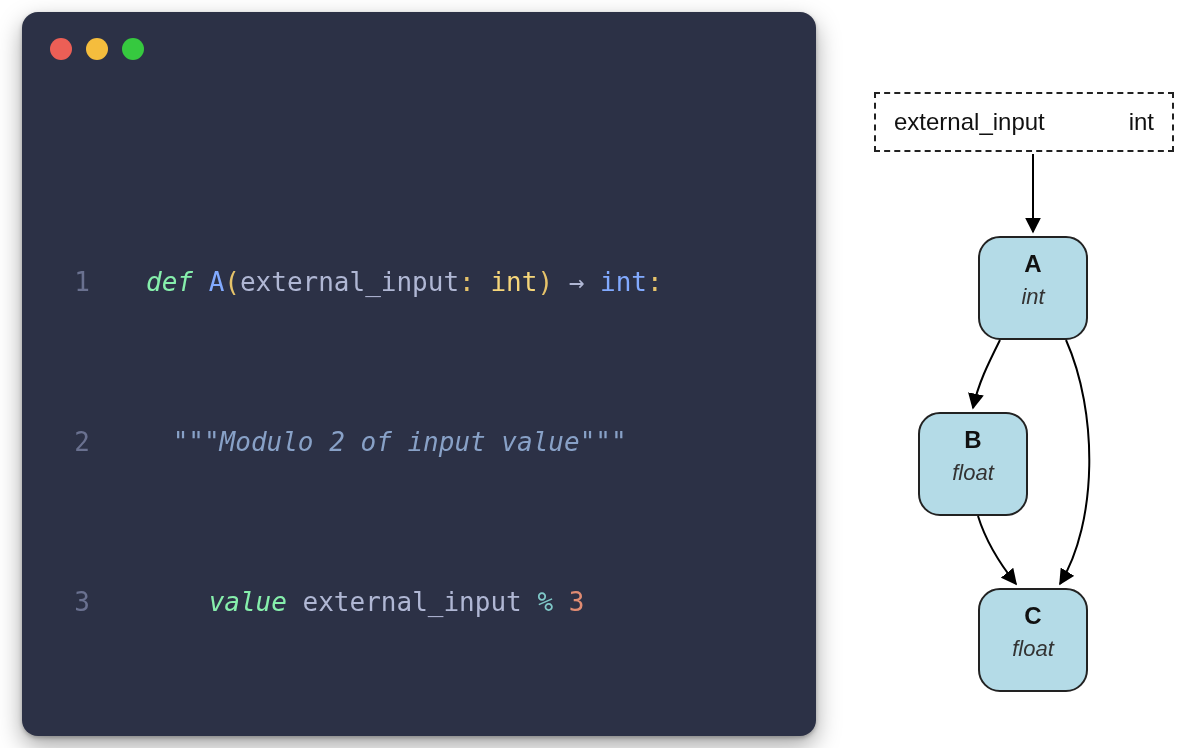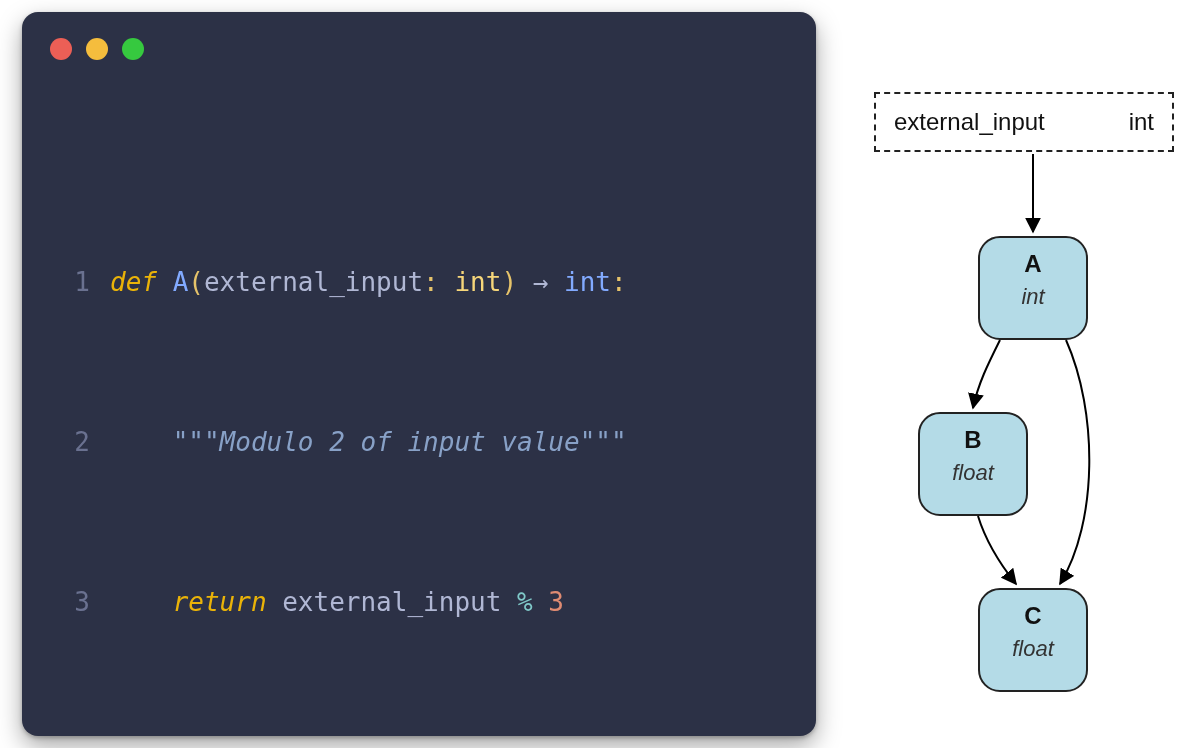--- a/index.html
+++ b/index.html
@@ -65,21 +65,21 @@
     text-align: right;
     color: #6a7190;
     padding-right: 20px;
     user-select: none;
     flex: 0 0 auto;
   }
   .code {
     flex: 1 1 auto;
   }
   
-  .tk-kw   { color: #eab308; font-style: italic; }      
+  .tk-kw   { color: #86efac; font-style: italic; margin-left: 36px; }      
   .tk-fn   { color: #82aaff; }                            
   .tk-pn   { color: #e6c36a; }                            
   .tk-id   { color: #b0b7d4; }                            
   .tk-ty   { color: #f6d67a; }                            
   .tk-rt   { color: #82aaff; }                            
   .tk-ar   { color: #b0b7d4; }                            
   .tk-num  { color: #e08b72; }                            
   .tk-op   { color: #7fc8c8; }                            
   .tk-str  { color: #88a1c7; font-style: italic; }       
 
@@ -163,21 +163,21 @@
         <span class="code"><span class="tk-kw">def</span> <span class="tk-fn">A</span><span class="tk-pn">(</span><span class="tk-id">external_input</span><span class="tk-pn">:</span> <span class="tk-ty">int</span><span class="tk-pn">)</span> <span class="tk-ar">→</span> <span class="tk-rt">int</span><span class="tk-pn">:</span></span>
       </div>
       
       <div class="code-line">
         <span class="gutter">2</span>
         <span class="code">    <span class="tk-str"><span>"""</span><span>Modulo 2 of input value</span><span>"""</span></span></span>
       </div>
       
       <div class="code-line">
         <span class="gutter">3</span>
-        <span class="code">    <span class="tk-kw">return</span> <span class="tk-id">external_input</span> <span class="tk-op">%</span> <span class="tk-num">3</span></span>
+        <span class="code">    <span class="tk-kw">value</span> <span class="tk-id">external_input</span> <span class="tk-op">%</span> <span class="tk-num">3</span></span>
       </div>
       
       <div class="code-line">
         <span class="gutter">4</span>
         <span class="code"></span>
       </div>
       
       
       
       

